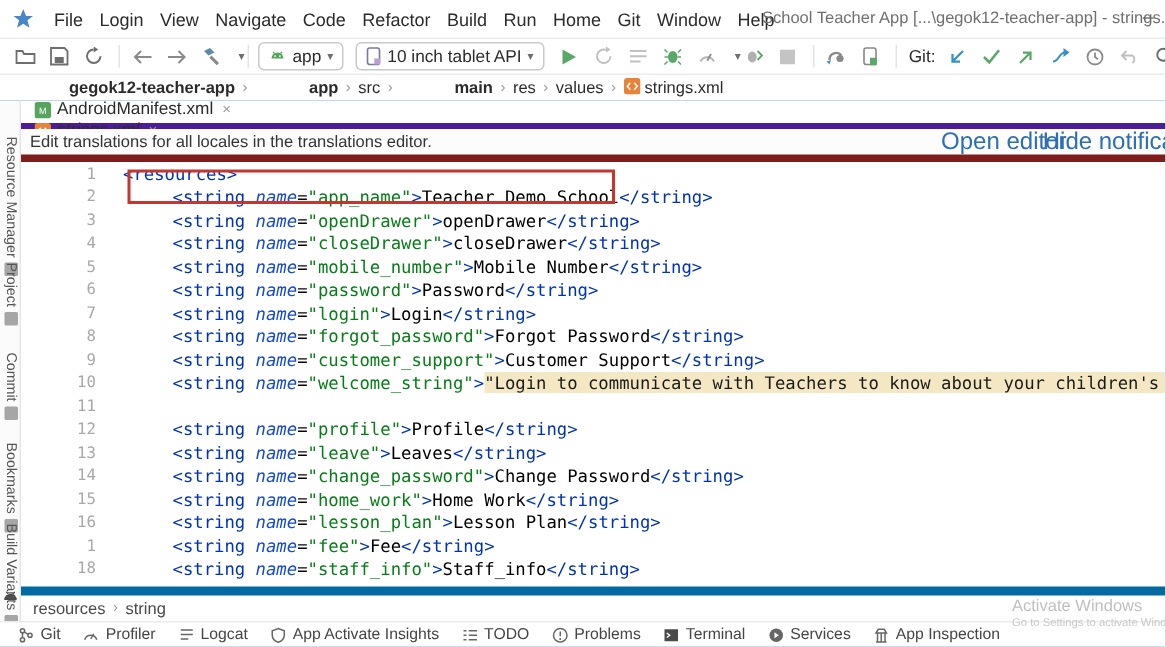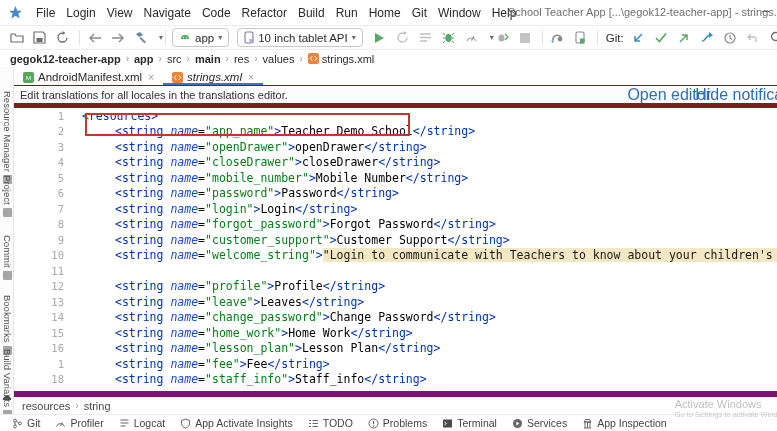--- a/index.html
+++ b/index.html
@@ -1,18 +1,18 @@
 <!DOCTYPE html>
 <html><head>
 <meta charset="utf-8">
 <style>
   * { margin:0; padding:0; box-sizing:border-box; }
   html,body { width:777px; height:431px; overflow:hidden; background:#fff;
     font-family:"Liberation Sans", sans-serif; }
-  #app { position:relative; width:777px; height:431px; background:#701a75; overflow:hidden; }
+  #app { position:relative; width:777px; height:431px; background:#0369a1; overflow:hidden; }
 
   
   .titlebar { position:absolute; left:0; top:0; width:777px; height:26px;
     display:flex; align-items:center; background:#fff; border-bottom:1px solid #ececec; }
   .as-logo { width:13px; height:13px; margin:0 14px 0 9px; }
   .menu-item { font-size:12px; color:#2b2b2b; margin-right:11px; cursor:default; }
   .win-title { position:absolute; left:508px; top:6px; font-size:11px; color:#6f6f6f; white-space:nowrap; }
   .win-min { position:absolute; right:8px; top:3px; font-size:13px; color:#666; }
 
   
@@ -24,27 +24,27 @@
     height:19px; padding:0 6px; margin-right:8px; font-size:11.5px; color:#2b2b2b; flex:0 0 auto; white-space:nowrap; }
   .chip svg { margin-right:4px; }
   .caret { font-size:8px; color:#6e6e6e; margin-left:4px; }
   .git-label { font-size:11.5px; color:#2b2b2b; margin:0 6px 0 2px; flex:0 0 auto; }
   .tb-spacer { flex:1 1 auto; }
 
   
   .crumbbar { position:absolute; left:0; top:50px; width:777px; height:17px;
     display:flex; align-items:center; background:#fff; padding-left:10px; font-size:11px; color:#2b2b2b; }
   .crumb { white-space:nowrap; }
-  .crumb.b { font-weight:bold; }
+  .crumb.b { font-weight:bold;margin-left:36px; }
   .crumb-sep { color:#9a9a9a; margin:0 5px; font-size:10px; }
   .mini-ic { width:11px; height:11px; display:inline-block; vertical-align:-1px; margin-right:3px; }
 
   
   .tabbar { position:absolute; left:14px; top:67px; width:763px; height:19px;
-    display:flex; align-items:flex-end; background:#fff; border-bottom:1px solid #4c1d95; }
+    display:flex; align-items:flex-start; background:#fff; border-bottom:4px solid #4c1d95;flex-direction:column; }
   .tab { display:flex; align-items:center; padding:0 9px; font-size:11.5px; color:#2b2b2b;
     border-bottom:2px solid transparent; cursor:default; white-space:nowrap; }
   .tab.active { border-bottom-color:#3b74c7; }
   .tab.active .tab-label { font-style:italic; }
   .tab .mini-ic { margin-right:4px; }
   .tab-close { color:#9a9a9a; font-size:10px; margin-left:6px; }
 
   
   .notif { position:absolute; left:14px; top:86px; width:763px; height:22px;
     background:#fcfcfc; border-bottom:5px solid #7f1d1d; font-size:11px; color:#333;

